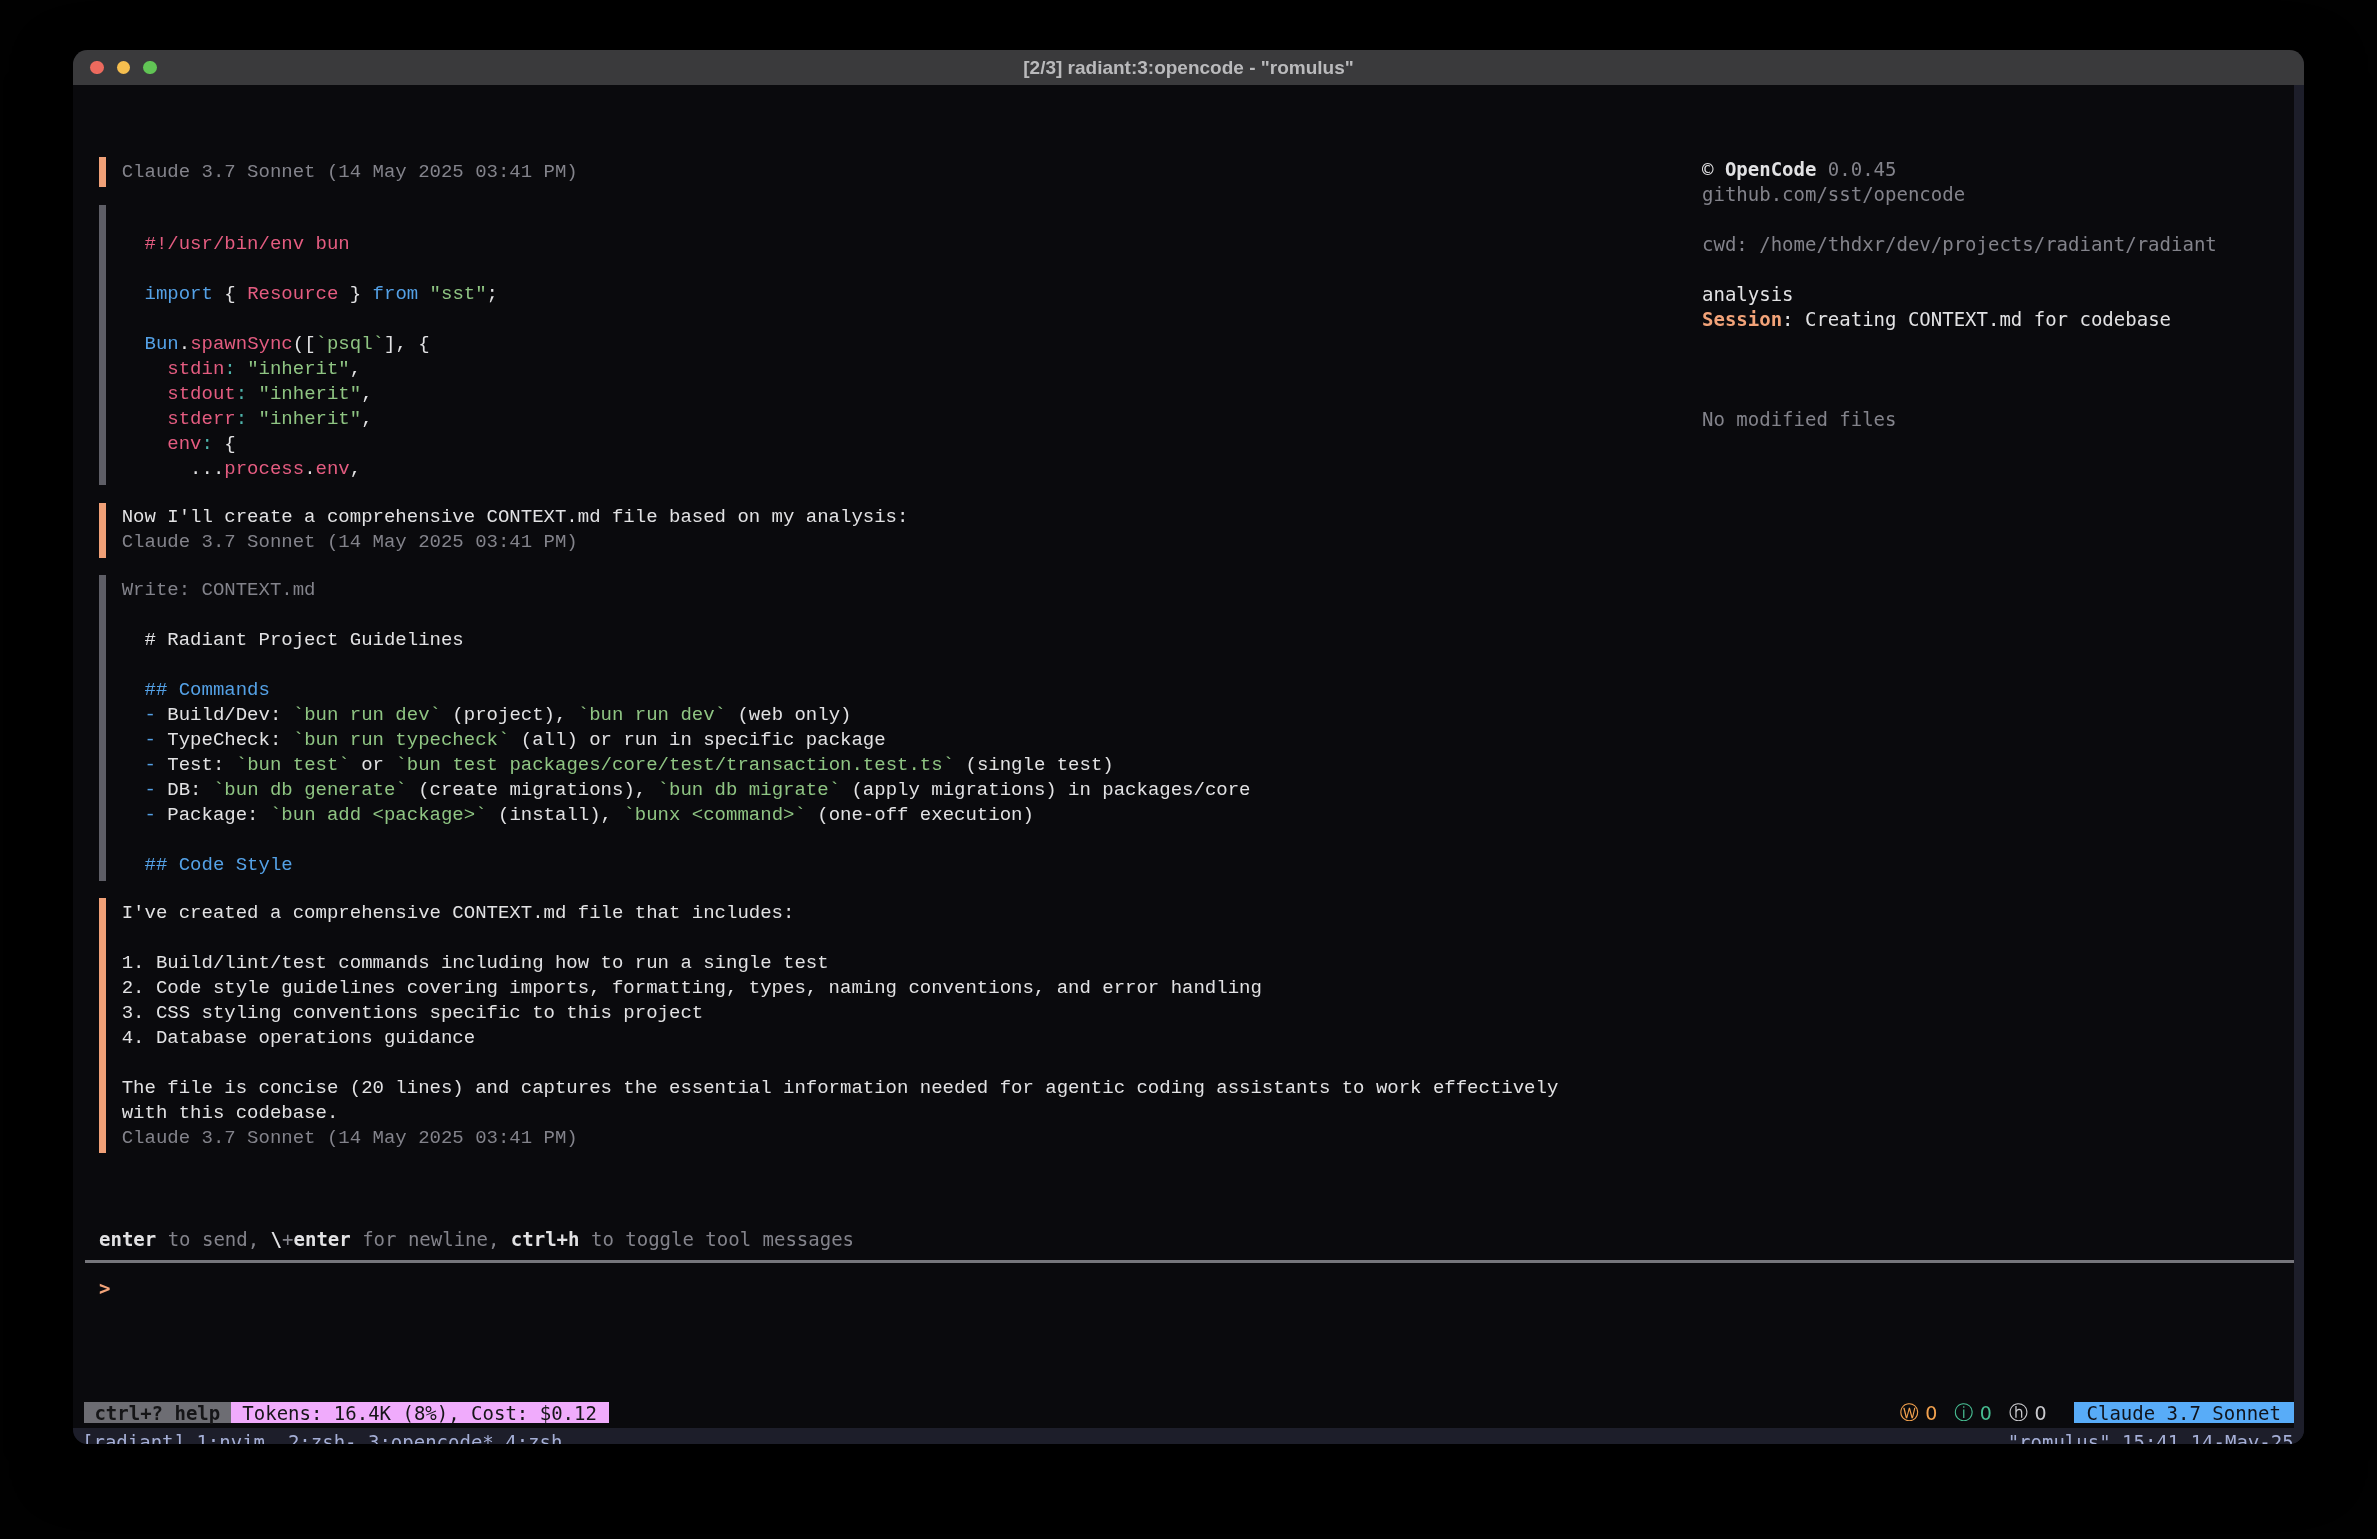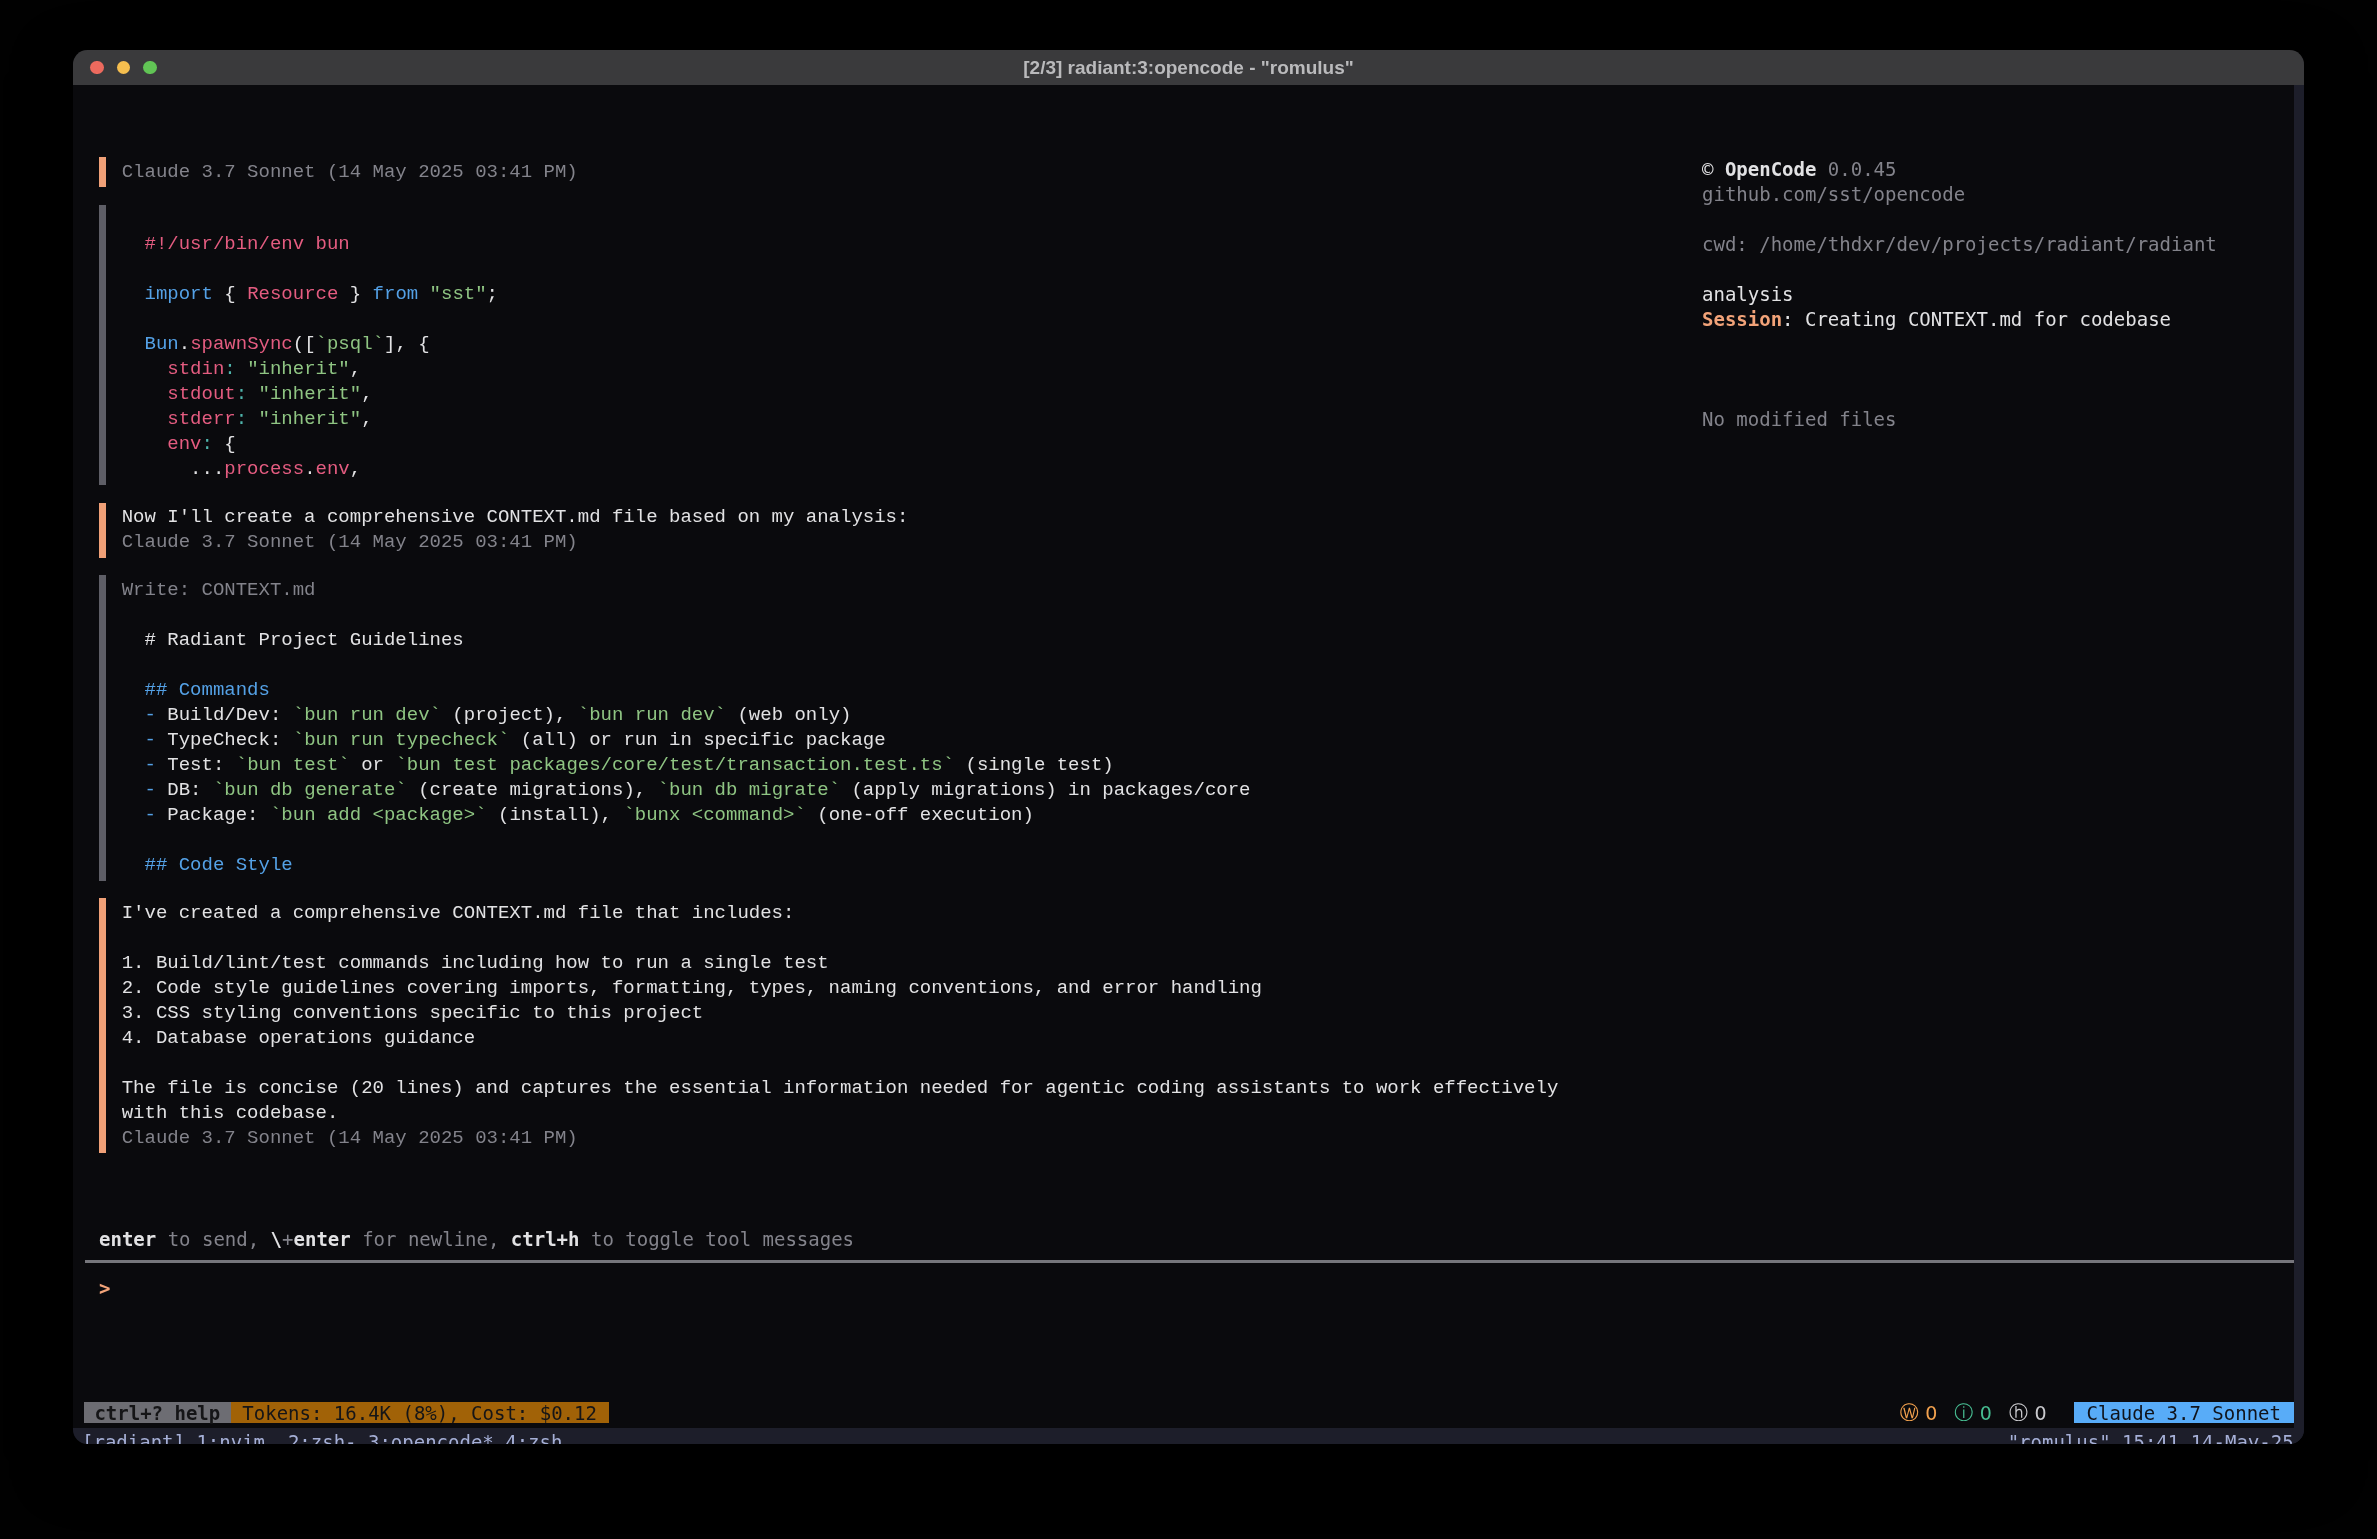--- a/index.html
+++ b/index.html
@@ -26,21 +26,21 @@
   .block.bar-gray{border-left-color:#5E5E66;}
   .sidebar{position:absolute;left:1610px;top:72px;width:613px;margin-left:19px;}
   .hint{position:absolute;left:26px;top:1142px;}
   .rule{position:absolute;left:11.7px;top:1175px;width:2209px;height:2.6px;background:#76767C;}
   .prompt{position:absolute;left:26px;top:1191px;height:25px;line-height:25px;
           font-size:19px;font-weight:bold;color:#F2A379;width:2153px;}
   .statusbar{position:absolute;left:11px;top:1313px;width:2210px;height:29px;
              display:flex;align-items:center;font-size:19px;}
   .chip{display:inline-flex;align-items:center;height:21px;white-space:pre;}
   .chip.help{background:#6D6D73;color:#151517;font-weight:bold;padding:0 10.4px;}
-  .chip.tokens{background:#a16207;color:#151517;padding:0 11.7px;}
+  .chip.tokens{background:#f0abfc;color:#151517;padding:0 11.7px;}
   .chip.model{background:#58ACF8;color:#10131A;padding:0 13px;margin-left:27px;}
   .sb-right{position:absolute;right:0;top:0;height:29px;display:flex;align-items:center;}
   .diag{display:inline-flex;align-items:center;gap:6.5px;margin-left:17px;white-space:pre;
         font-family:"DejaVu Sans","DejaVu Sans Mono",sans-serif;}
   .diag.warn{color:#F2A14E;} .diag.info{color:#47BD92;} .diag.hintd{color:#CACACE;}
   .tmuxband{position:absolute;left:0;top:1343px;width:2231px;height:50px;background:#1D1E2A;}
   .tmux-left{position:absolute;left:9px;top:0;height:29px;line-height:29px;
              font-size:19px;color:#A5AFD6;white-space:pre;}
   .tmux-right{position:absolute;right:10.4px;top:0;height:29px;line-height:29px;
               font-size:19px;color:#A5AFD6;white-space:pre;}

